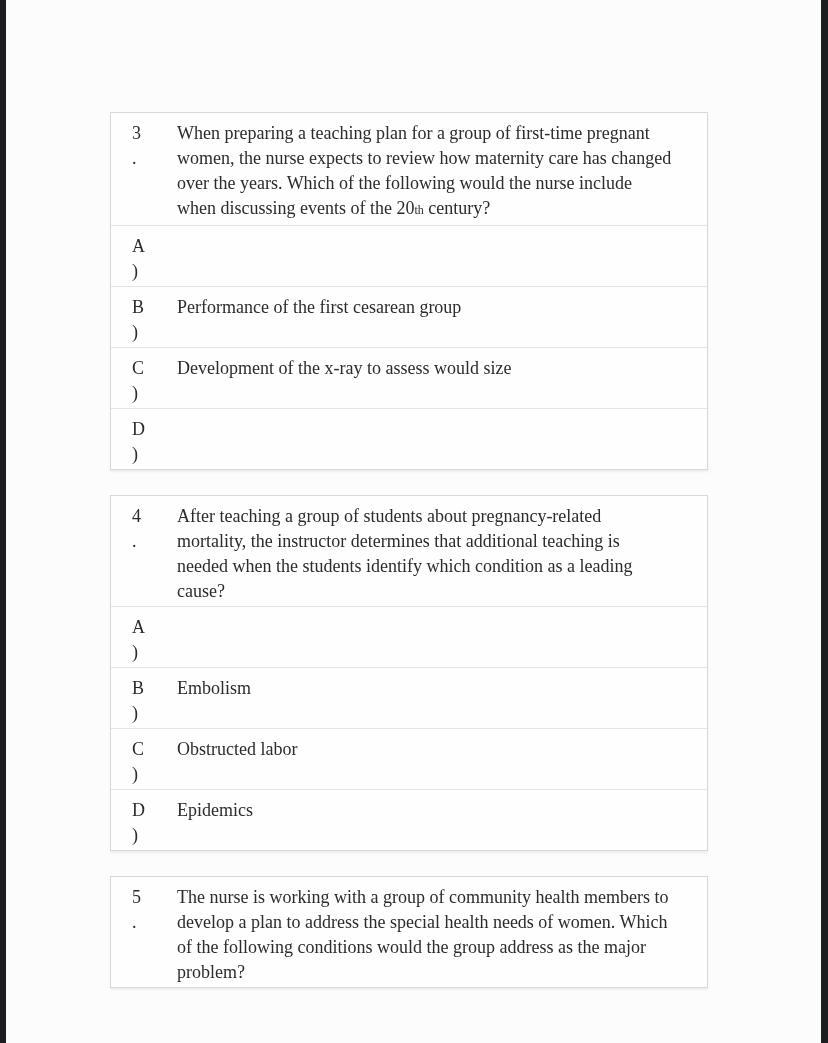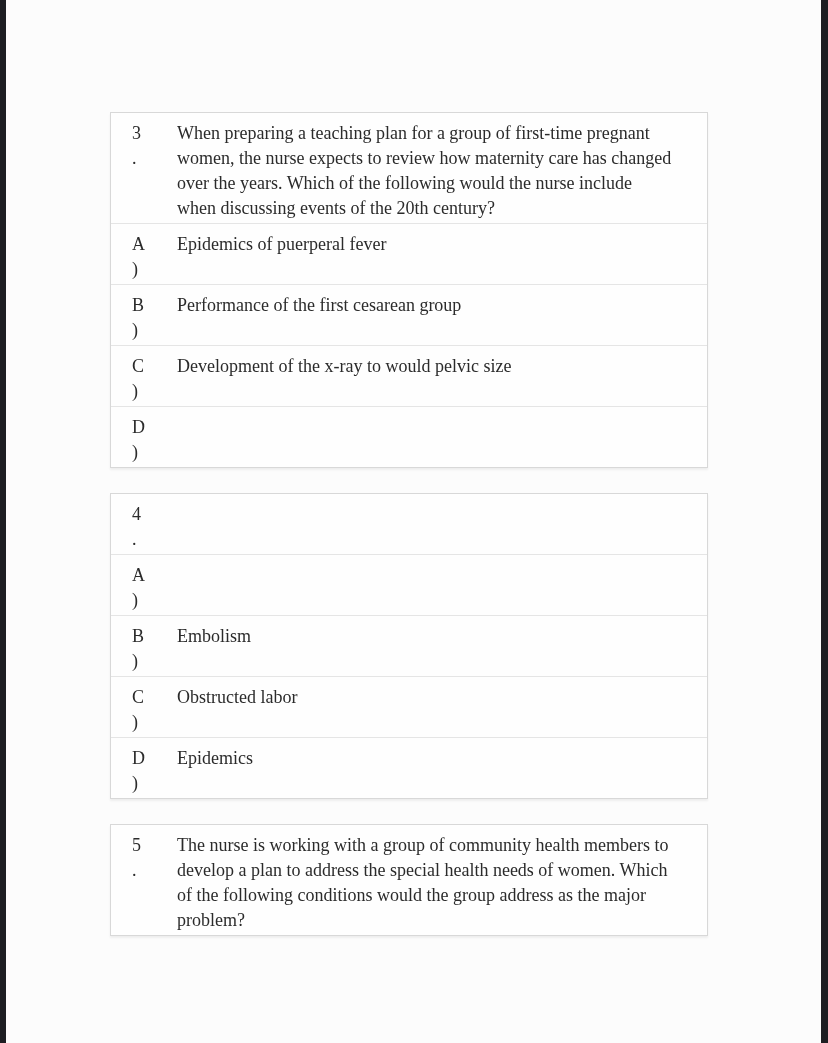--- a/index.html
+++ b/index.html
@@ -58,21 +58,21 @@
     display: block;
   }
   .cell-text {
     flex: 1;
     box-sizing: border-box;
     padding-right: 32px;
     font-size: 18px;
     line-height: 25px;
   }
   .ordinal {
-    font-size: 18px;
+    font-size: 12px;
     font-family: Liberation Serif, serif;
   }
 </style>
 </head>
 <body>
 
 <div class="edge-bar left"></div>
 <div class="edge-bar right"></div>
 
 <div class="page">
@@ -85,50 +85,50 @@
       </div>
       <div class="cell-text">
         <span>When preparing a teaching plan for a group of first-time pregnant women, the nurse expects to review how maternity care has changed over the years. Which of the following would the nurse include when discussing events of the 20</span><span class="ordinal">th</span><span> century?</span>
       </div>
     </div>
     <div class="row">
       <div class="cell-label">
         <span>A</span>
         <span>)</span>
       </div>
-      <div class="cell-text">Epidemics of puerperal fever</div>
     </div>
     <div class="row">
       <div class="cell-label">
         <span>B</span>
         <span>)</span>
       </div>
       <div class="cell-text">Performance of the first cesarean group</div>
     </div>
     <div class="row">
       <div class="cell-label">
         <span>C</span>
         <span>)</span>
       </div>
-      <div class="cell-text">Development of the x-ray to would pelvic size</div>
+      <div class="cell-text">Development of the x-ray to assess would size</div>
     </div>
     <div class="row">
       <div class="cell-label">
         <span>D</span>
         <span>)</span>
       </div>
     </div>
   </div>
 
   <div class="question-block">
     <div class="row">
       <div class="cell-label">
         <span>4</span>
         <span>.</span>
       </div>
+      <div class="cell-text">After teaching a group of students about pregnancy-related mortality, the instructor determines that additional teaching is needed when the students identify which condition as a leading cause?</div>
     </div>
     <div class="row">
       <div class="cell-label">
         <span>A</span>
         <span>)</span>
       </div>
     </div>
     <div class="row">
       <div class="cell-label">
         <span>B</span>

